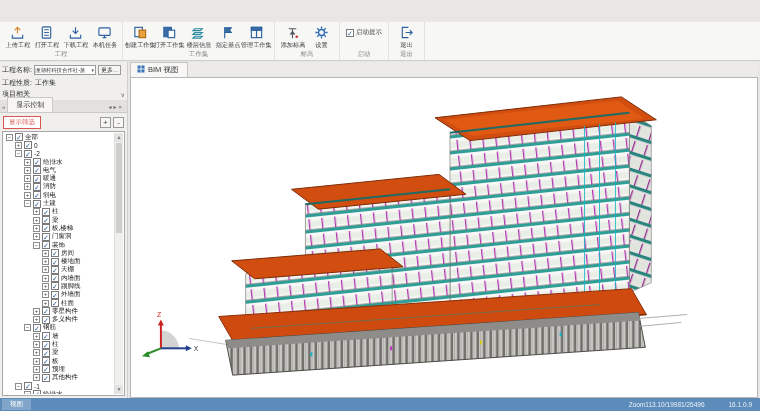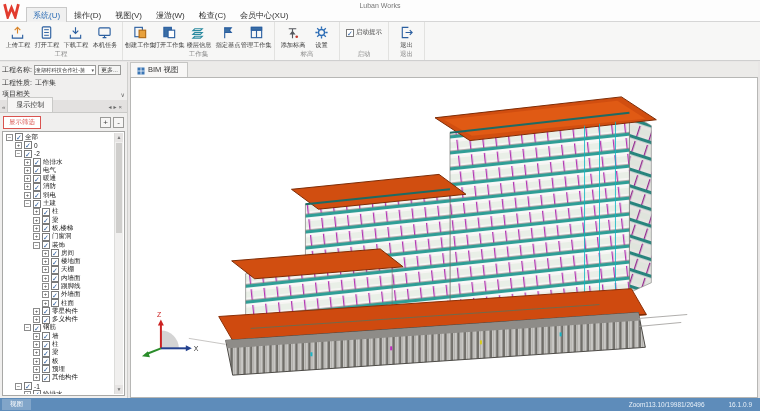--- a/index.html
+++ b/index.html
@@ -53,51 +53,37 @@
   .tchk { display:inline-block; width:8px; height:8px; border:1px solid #7a7a7a; background:#fff; font-size:7px; line-height:7px; text-align:center; color:#2f5f9e; margin-left:2px; flex:none; }
   .tlabel { font-size:6.5px; color:#222; margin-left:2px; }
   .vscroll { position:absolute; right:1px; top:1px; bottom:1px; width:9px; background:#f0efee; border-left:1px solid #dcdcda; }
   .varrow { position:absolute; left:0; right:0; height:9px; font-size:5px; color:#777; text-align:center; line-height:9px; background:#e6e4e3; }
   .varrow.up { top:0; } .varrow.down { bottom:0; }
   .vthumb { position:absolute; left:1px; right:1px; top:10px; height:90px; background:#cfcecc; }
 
   
   .viewport { position:absolute; left:130px; top:62px; right:2px; bottom:13px; }
   .vtabbar { position:absolute; left:0; right:0; top:0; height:15px; background:#eceBe9; display:flex; align-items:flex-end; }
-  .vtab { display:flex; align-items:flex-end; background:#f8f7f6; border:1px solid #c5c5c3; border-bottom:none; padding:2px 9px 2px 6px; }
+  .vtab { display:flex; align-items:flex-start; background:#f8f7f6; border:1px solid #c5c5c3; border-bottom:none; padding:2px 9px 2px 6px; }
   .vtabicon { width:8px; height:8px; margin-right:3px; }
   .vtabtext { font-size:7.5px; color:#333; }
   .canvas { position:absolute; left:0; right:0; top:15px; bottom:0; background:#fff; border:1px solid #b7b7b5; }
   .canvas svg { width:100%; height:100%; display:block; }
 
   
   .statusbar { position:absolute; left:0; right:0; bottom:0; height:13px; background:#5e8cba; display:flex; align-items:center; }
   .stleft { background:rgba(255,255,255,.22); color:#fff; font-size:6.5px; padding:1px 8px; margin-left:2px; }
   .stinfo { margin-left:auto; font-size:6.5px; color:#e8f0f8; }
   .stver { font-size:6.5px; color:#e8f0f8; margin:0 8px 0 24px; }
 </style>
 </head>
 <body>
 
 <div class="app">
 
-  <div class="titlebar">
-    <svg class="logo" viewBox="0 0 16 16">
-      <path d="M1.5,2 L4.5,14 L8,5.5 L11.5,14 L14.5,2" stroke="#e23b2e" stroke-width="2.6" fill="none"></path>
-    </svg>
-    <div class="wintitle">Luban Works</div>
-    <div class="menubar">
-      <div class="mi active">系统(U)</div>
-      <div class="mi">操作(D)</div>
-      <div class="mi">视图(V)</div>
-      <div class="mi">漫游(W)</div>
-      <div class="mi">检查(C)</div>
-      <div class="mi">会员中心(XU)</div>
-    </div>
-  </div>
 
   <div class="ribbon">
     <div class="rgroup">
       <div class="rbtn">
         <svg viewBox="0 0 16 16" fill="none" stroke="#2b5fa0" stroke-width="1.2">
           <path d="M2.5,10.5 v3.5 h11 v-3.5"></path>
             <path d="M8,9 V2.5 M5,5.5 L8,2.5 L11,5.5" stroke="#d98428"></path>
         </svg>
         <span class="blabel">上传工程</span>
       </div>

